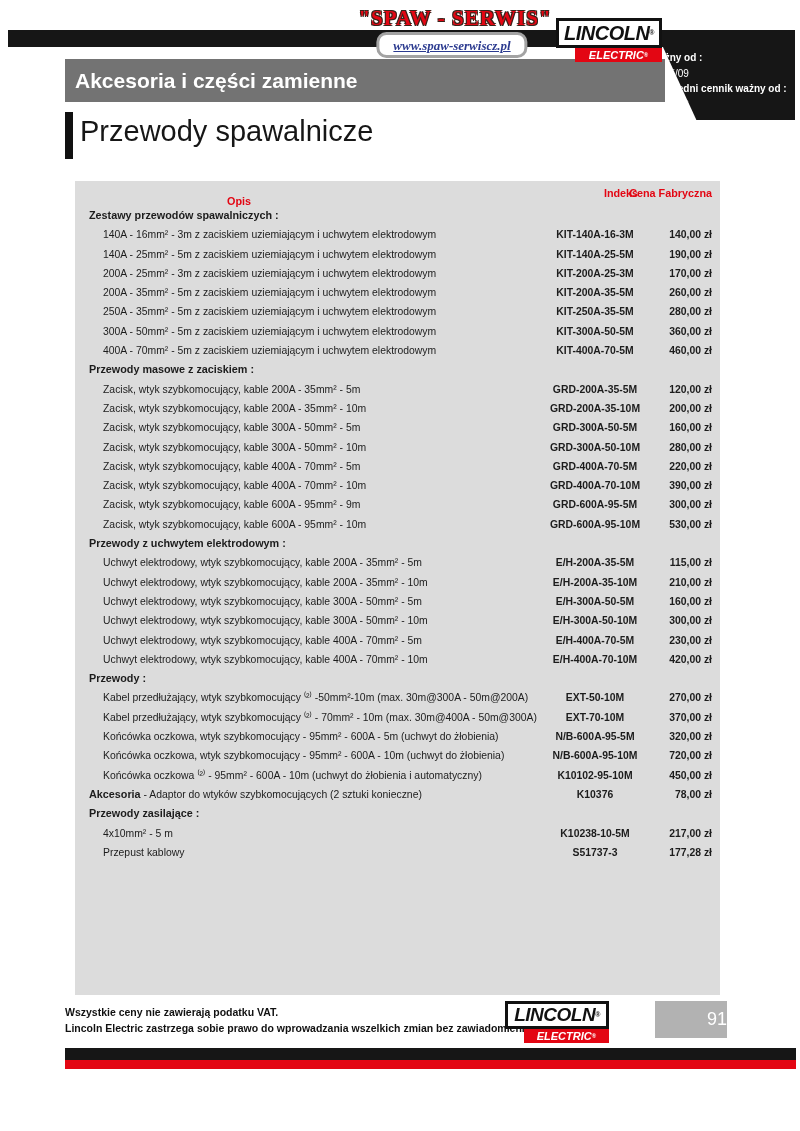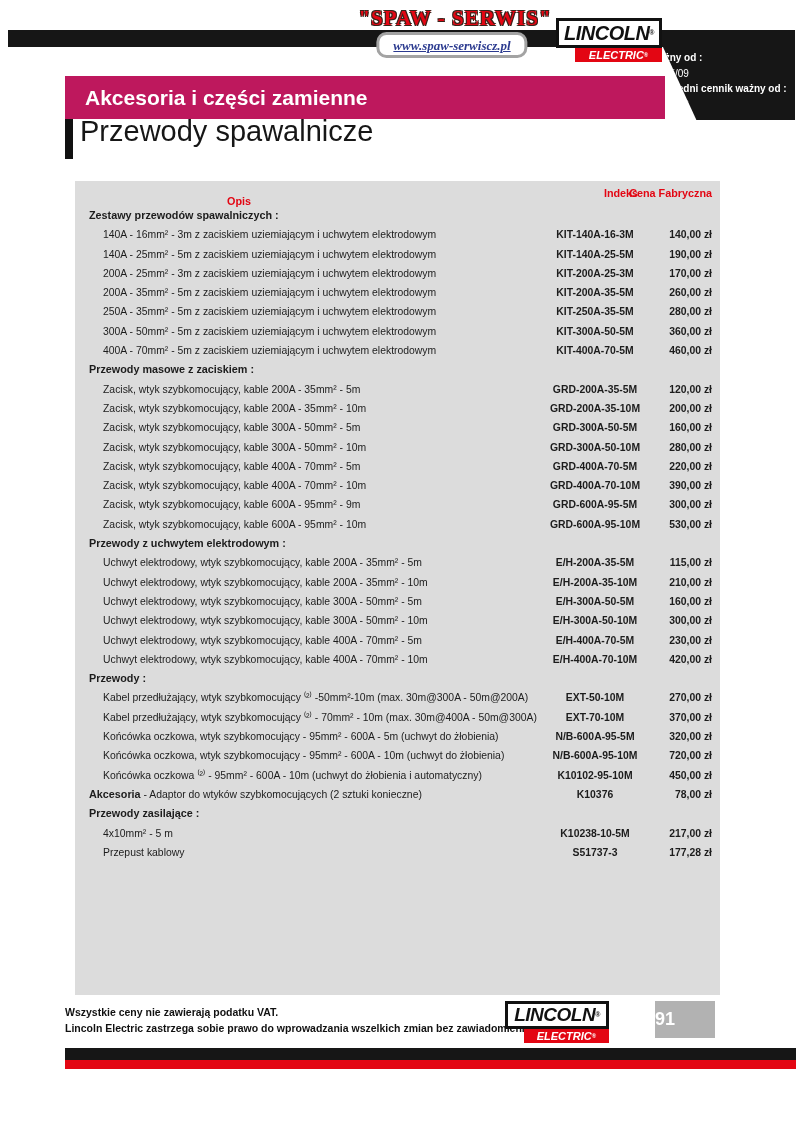--- a/index.html
+++ b/index.html
@@ -27,22 +27,22 @@
   .reg{font-size:7px;vertical-align:top;font-style:normal;}
   .electric-bar{background:#e30613;color:#fff;font-weight:bold;font-style:italic;font-size:11px;
                 line-height:14px;text-align:center;width:82%;margin-left:auto;}
   .electric-bar .reg{color:#fff;font-size:6px;}
 
   .validity{position:absolute;left:650px;top:44px;width:145px;height:76px;background:#161616;z-index:3;
             clip-path:polygon(8% 0,100% 0,100% 100%,32% 100%);
             color:#fff;padding:6px 7px 0 0;font-size:10px;line-height:15.5px;box-sizing:border-box;}
   .v-label{font-weight:bold;}
 
-  .red-banner{position:absolute;left:65px;top:76px;width:600px;height:43px;background:#be185d;z-index:2;
-              color:#fff;font-weight:bold;font-size:21px;line-height:43px;padding-left:20px;box-sizing:border-box;}
+  .red-banner{position:absolute;left:65px;top:59px;width:600px;height:43px;background:#737373;z-index:2;
+              color:#fff;font-weight:bold;font-size:21px;line-height:43px;padding-left:10px;box-sizing:border-box;}
 
   .title-mark{position:absolute;left:65px;top:112px;width:8px;height:47px;background:#111;}
   .page-title{position:absolute;left:80px;top:115px;margin:0;font-size:29px;font-weight:normal;
               color:#161616;letter-spacing:0;}
 
   
   .table{position:absolute;left:75px;top:181px;width:645px;height:814px;background:#dcdcdc;}
   .thead{position:relative;height:25px;}
   .th{position:absolute;top:6px;color:#e30613;font-weight:bold;font-size:10.8px;white-space:nowrap;}
   .th-opis{left:164px;transform:translateX(-50%);margin-top:8px;}
@@ -54,22 +54,22 @@
   .cell{flex:none;overflow:visible;}
   .cell.desc{flex:1 1 auto;min-width:0;}
   .cell.desc.item{padding-left:14px;}
   .cell.desc b{font-size:10.8px;}
   .cell.idx{width:126px;text-align:center;font-weight:bold;}
   .cell.price{width:54px;text-align:right;font-weight:bold;}
 
   
   .footer-notes{position:absolute;left:65px;top:1004px;font-size:10.5px;font-weight:bold;
                 color:#111;line-height:16px;}
-  .page-num{position:absolute;left:655px;top:1001px;width:60px;height:37px;background:#b2b2b2;
-            color:#fff;font-weight:bold;font-size:18px;text-align:left;line-height:37px;}
+  .page-num{position:absolute;left:655px;top:1001px;width:72px;height:37px;background:#b2b2b2;
+            color:#fff;font-weight:normal;font-size:18px;text-align:right;line-height:37px;}
   .bottom-black{position:absolute;left:65px;top:1048px;width:731px;height:12px;background:#161616;}
   .bottom-red{position:absolute;left:65px;top:1060px;width:731px;height:9px;background:#e30613;}
 </style>
 </head>
 <body>
 
 <div class="page">
 
   <div class="topbar"></div>
 

